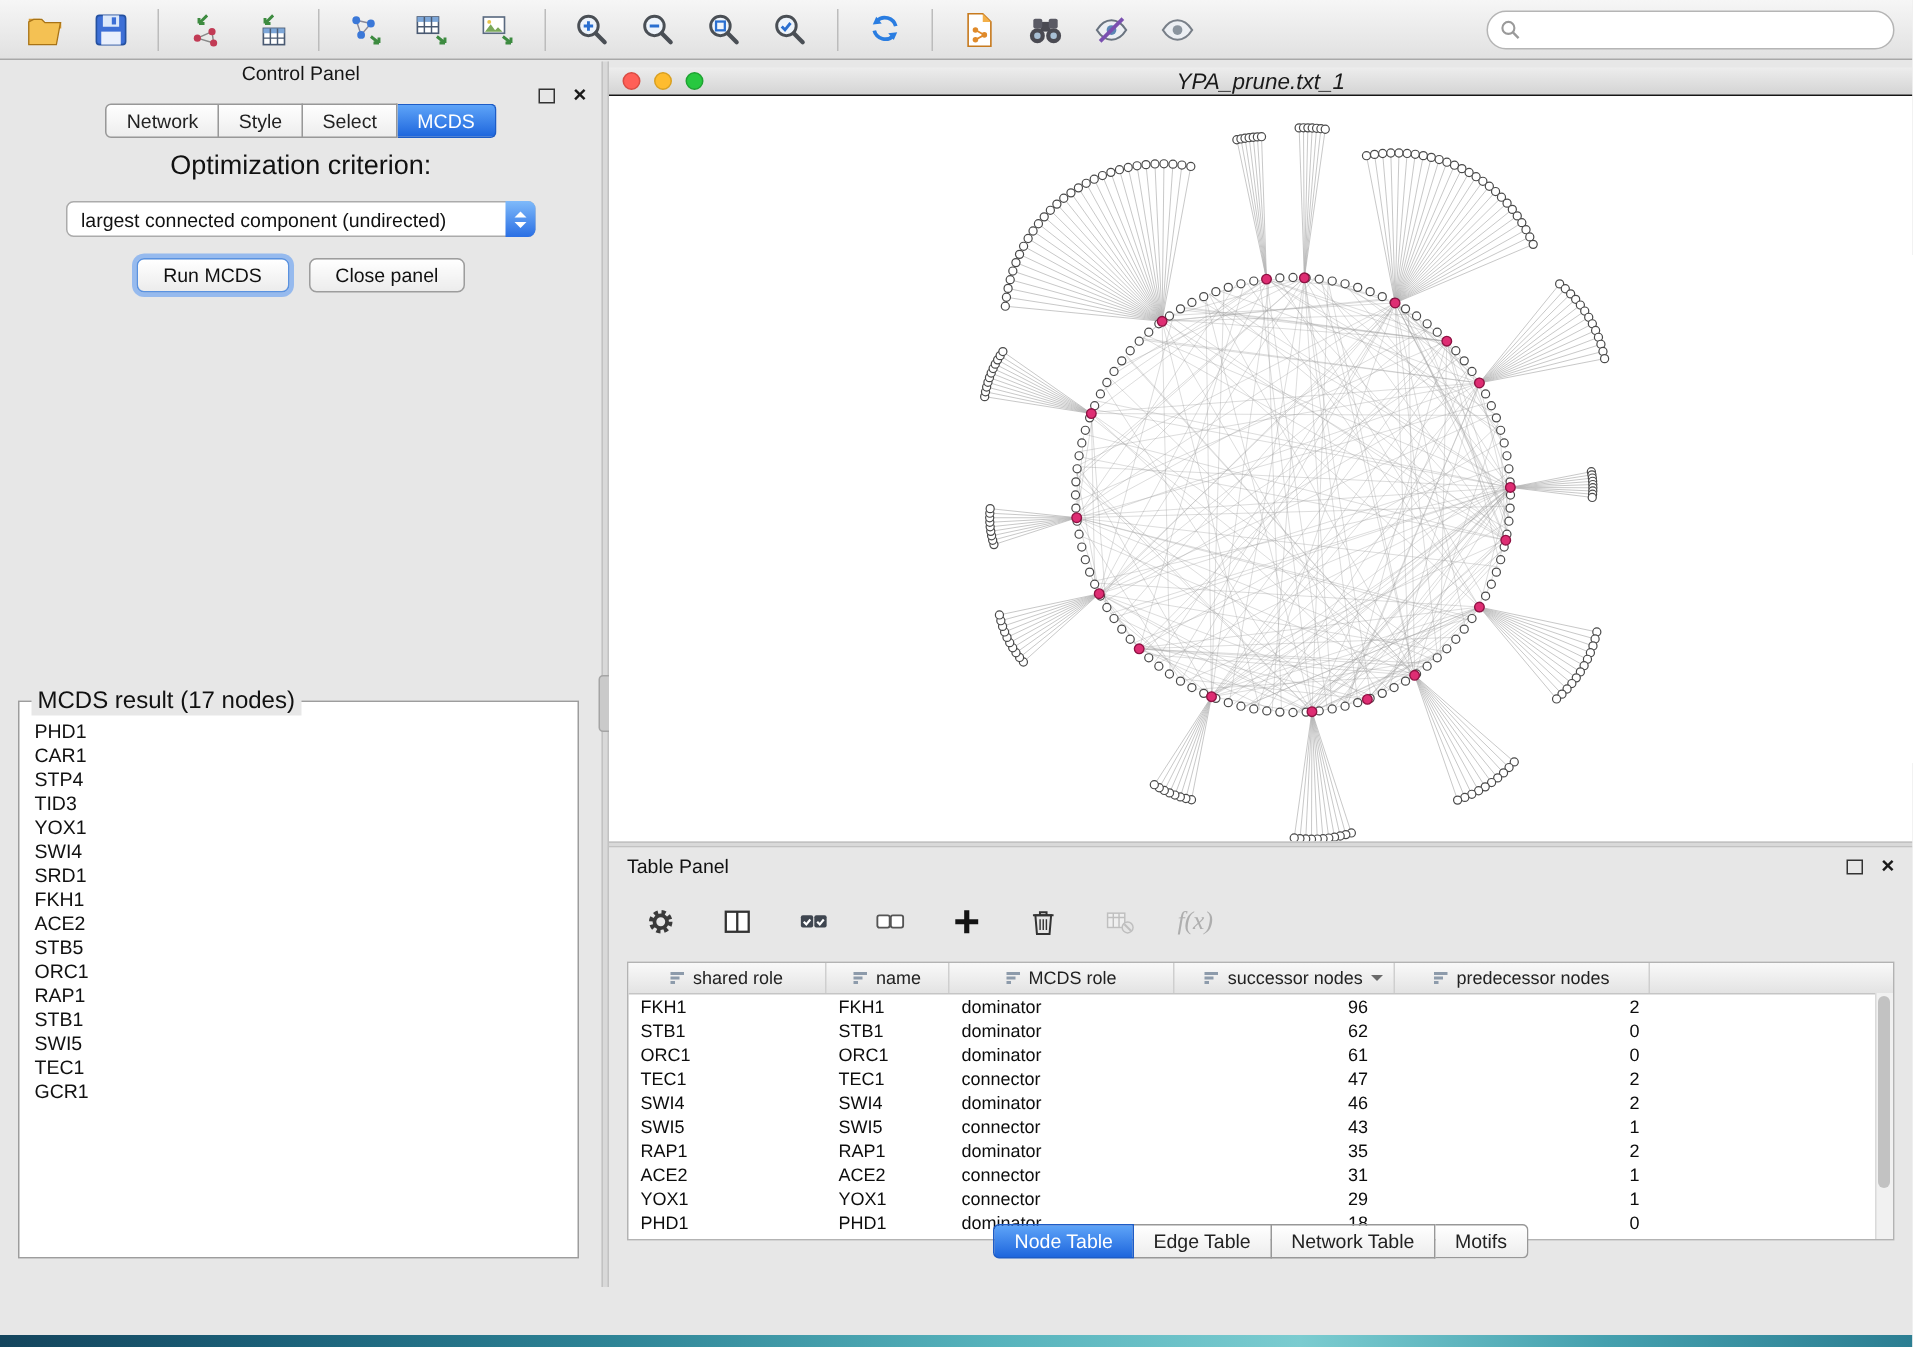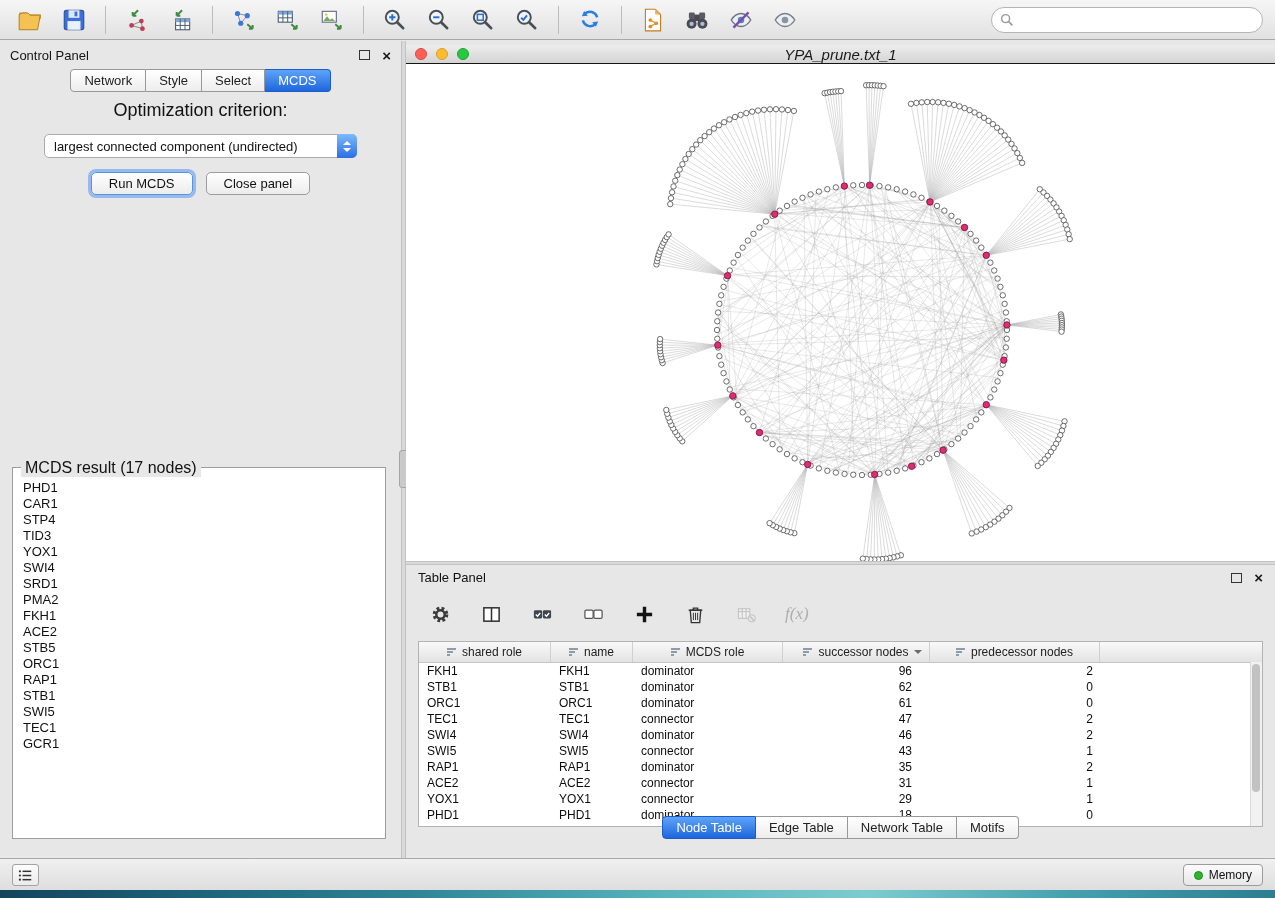--- a/index.html
+++ b/index.html
@@ -13,21 +13,21 @@
   .tbtn{width:36px;height:32px;display:flex;align-items:center;justify-content:center;border-radius:4px;flex:0 0 auto;}
   .tbtn svg{width:26px;height:26px;}
   .sep{width:1px;height:28px;background:#bcbcbc;margin:0 5px;flex:0 0 auto;}
   .search-wrap{margin-left:auto;position:relative;width:272px;height:26px;flex:0 0 auto;}
   .search-wrap input{width:100%;height:100%;box-sizing:border-box;border:1px solid #b5b5b5;border-radius:14px;
     padding:0 10px 0 28px;font-size:12px;background:#fff;outline:none;}
   .search-ico{position:absolute;left:9px;top:6px;width:14px;height:14px;}
 
   
   .control-panel{position:absolute;left:0;top:41px;width:401px;height:817px;background:#e7e7e7;}
-  .panel-head{height:28px;display:flex;align-items:center;padding:0 10px;font-size:13px;color:#151515;}
+  .panel-head{height:28px;display:flex;align-items:center;padding:0 10px;font-size:13px;color:#151515;flex-direction:column;}
   .win-btns{margin-left:auto;display:flex;gap:12px;align-items:center;}
   .float-ico{width:9px;height:8px;border:1.5px solid #333;display:inline-block;}
   .close-ico{font-size:15px;font-weight:bold;color:#1a1a1a;line-height:1;}
 
   .seg-tabs{display:flex;justify-content:center;}
   .seg{border:1px solid #989898;border-left:none;background:linear-gradient(#ffffff,#ededed);
     padding:3px 13px;font-size:13px;color:#222;cursor:default;}
   .seg:first-child{border-left:1px solid #989898;border-radius:4px 0 0 4px;}
   .seg:last-child{border-radius:0 4px 4px 0;}
   .seg.active{background:linear-gradient(#5ea4f8,#1e66dd);color:#fff;border-color:#1d5cc6;}
@@ -292,21 +292,20 @@
     <div class="mcds-fieldset">
       <div class="mcds-legend">MCDS result (17 nodes)</div>
       <div class="mcds-list">
           <div class="mcds-item">PHD1</div>
           <div class="mcds-item">CAR1</div>
           <div class="mcds-item">STP4</div>
           <div class="mcds-item">TID3</div>
           <div class="mcds-item">YOX1</div>
           <div class="mcds-item">SWI4</div>
           <div class="mcds-item">SRD1</div>
-          <div class="mcds-item">PMA2</div>
           <div class="mcds-item">FKH1</div>
           <div class="mcds-item">ACE2</div>
           <div class="mcds-item">STB5</div>
           <div class="mcds-item">ORC1</div>
           <div class="mcds-item">RAP1</div>
           <div class="mcds-item">STB1</div>
           <div class="mcds-item">SWI5</div>
           <div class="mcds-item">TEC1</div>
           <div class="mcds-item">GCR1</div>
         </div>
@@ -1179,31 +1178,15 @@
     <div class="tp-tabs seg-tabs-outer">
       <div class="seg-tabs">
           <div class="seg active">Node Table</div>
           <div class="seg">Edge Table</div>
           <div class="seg">Network Table</div>
           <div class="seg">Motifs</div>
         </div>
     </div>
   </div>
 
-  <div class="status-bar">
-    <div class="list-btn">
-      <svg viewBox="0 0 16 14" width="15" height="13">
-        <circle cx="2" cy="2.5" r="1.2" fill="#333"></circle>
-          <rect x="4.8" y="1.7" width="9.4" height="1.6" fill="#333"></rect>
-        <circle cx="2" cy="7" r="1.2" fill="#333"></circle>
-          <rect x="4.8" y="6.2" width="9.4" height="1.6" fill="#333"></rect>
-        <circle cx="2" cy="11.5" r="1.2" fill="#333"></circle>
-          <rect x="4.8" y="10.7" width="9.4" height="1.6" fill="#333"></rect>
-      </svg>
-    </div>
-    <div class="memory-btn">
-      <span class="mem-dot"></span>
-      <span>Memory</span>
-    </div>
-  </div>
   <div class="wallpaper"></div>
 
 </div>
 
 </body></html>

